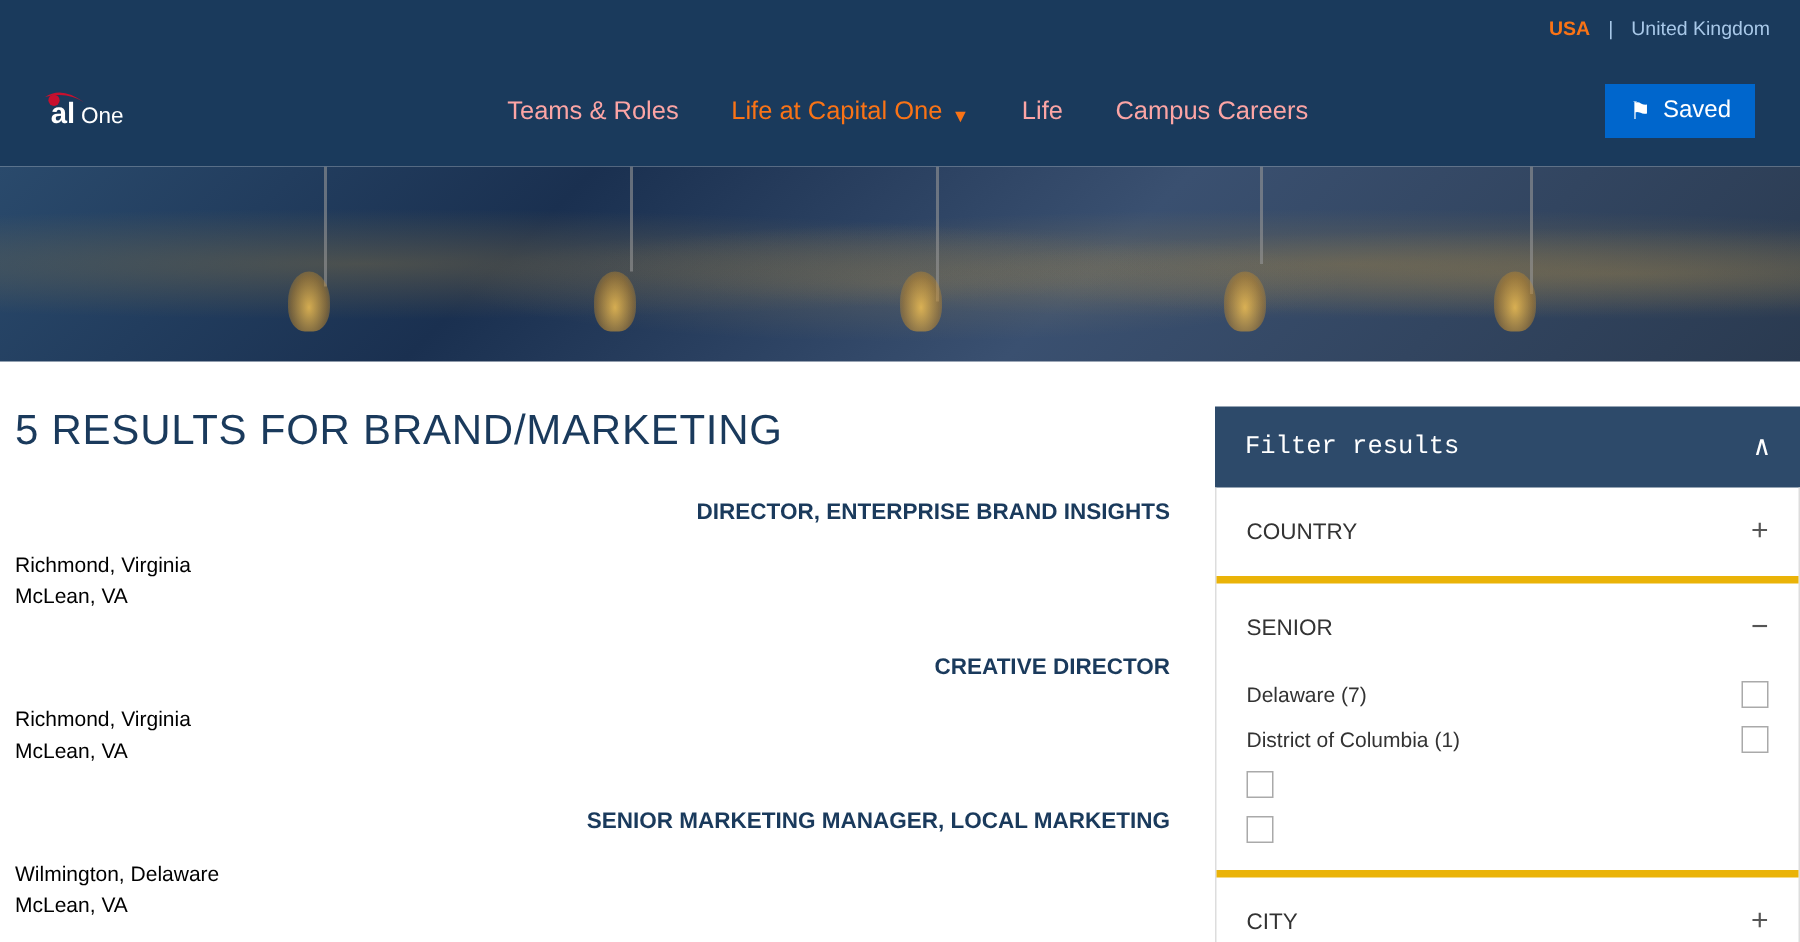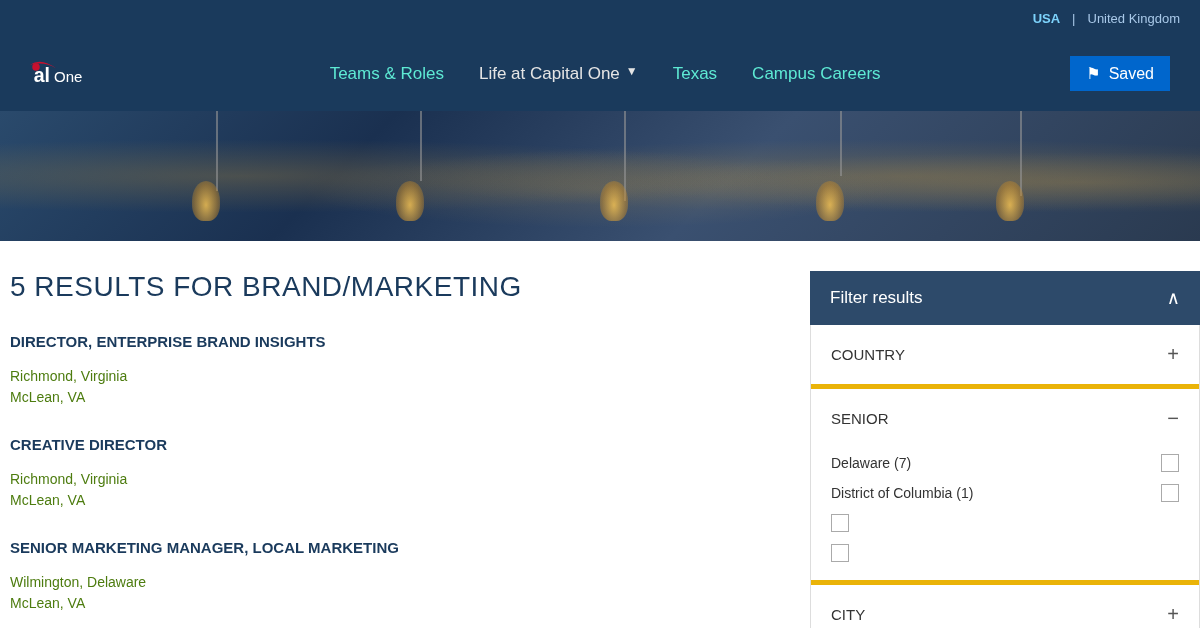--- a/index.html
+++ b/index.html
@@ -14,21 +14,21 @@
       justify-content: flex-end;
       padding-right: 20px;
       gap: 12px;
     }
     .top-bar a {
       color: #a8c8e8;
       text-decoration: none;
       font-size: 13px;
     }
     .top-bar a.active {
-      color: #7dd3fc;
+      color: #f97316;
       font-weight: bold;
     }
     .top-bar .separator {
       color: #a8c8e8;
       font-size: 13px;
     }
 
     
     .nav-bar {
       background: #1a3a5c;
@@ -48,31 +48,31 @@
       height: 50px;
     }
     .nav-links {
       display: flex;
       align-items: center;
       gap: 35px;
       flex: 1;
       justify-content: center;
     }
     .nav-link {
-      color: #5eead4;
+      color: #fca5a5;
       text-decoration: none;
       font-size: 17px;
       font-weight: 400;
       white-space: nowrap;
     }
     .nav-link-dropdown {
       display: flex;
-      align-items: flex-start;
+      align-items: flex-end;
       gap: 6px;
-      color: #e5e5e5;
+      color: #f97316;
       font-size: 17px;
       cursor: pointer;
     }
     .nav-link-dropdown .chevron {
       font-size: 12px;
     }
     .save-btn {
       background: #0066cc;
       color: #fff;
       padding: 8px 16px;
@@ -141,41 +141,43 @@
     .job-listing {
       margin-bottom: 28px;
     }
     .job-title {
       font-size: 15px;
       font-weight: bold;
       color: #1a3a5c;
       text-transform: uppercase;
       margin-bottom: 4px;
       cursor: pointer;
+      text-align: right;
     }
     .job-location {
       font-size: 14px;
-      color: #4d7c0f;
+      color: #000000;
       line-height: 1.5;
       margin-top: 16px;
     }
 
     
     .filter-sidebar {
       width: 390px;
       min-width: 390px;
     }
     .filter-header {
       background: #2d4a6a;
       color: #fff;
       padding: 16px 20px;
       display: flex;
       align-items: center;
       justify-content: space-between;
       font-size: 17px;
+      font-family: Liberation Mono, monospace;
     }
     .filter-header .chevron-up {
       font-size: 18px;
       cursor: pointer;
     }
     .filter-body {
       border: 1px solid #ddd;
       border-top: none;
     }
     .filter-section {
@@ -239,21 +241,21 @@
       <circle cx="8" cy="18" r="5" fill="#c8102e"></circle>
     </svg>
   </div>
 
   <div class="nav-links">
     <a class="nav-link">Teams &amp; Roles</a>
     <div class="nav-link-dropdown">
       <span>Life at Capital One</span>
       <span class="chevron">▼</span>
     </div>
-    <a class="nav-link">Texas</a>
+    <a class="nav-link">Life</a>
     <a class="nav-link">Campus Careers</a>
   </div>
 
   <button class="save-btn">
     <span>⚑</span>
     <span>Saved</span>
   </button>
 </div>
 
 <div class="hero">

